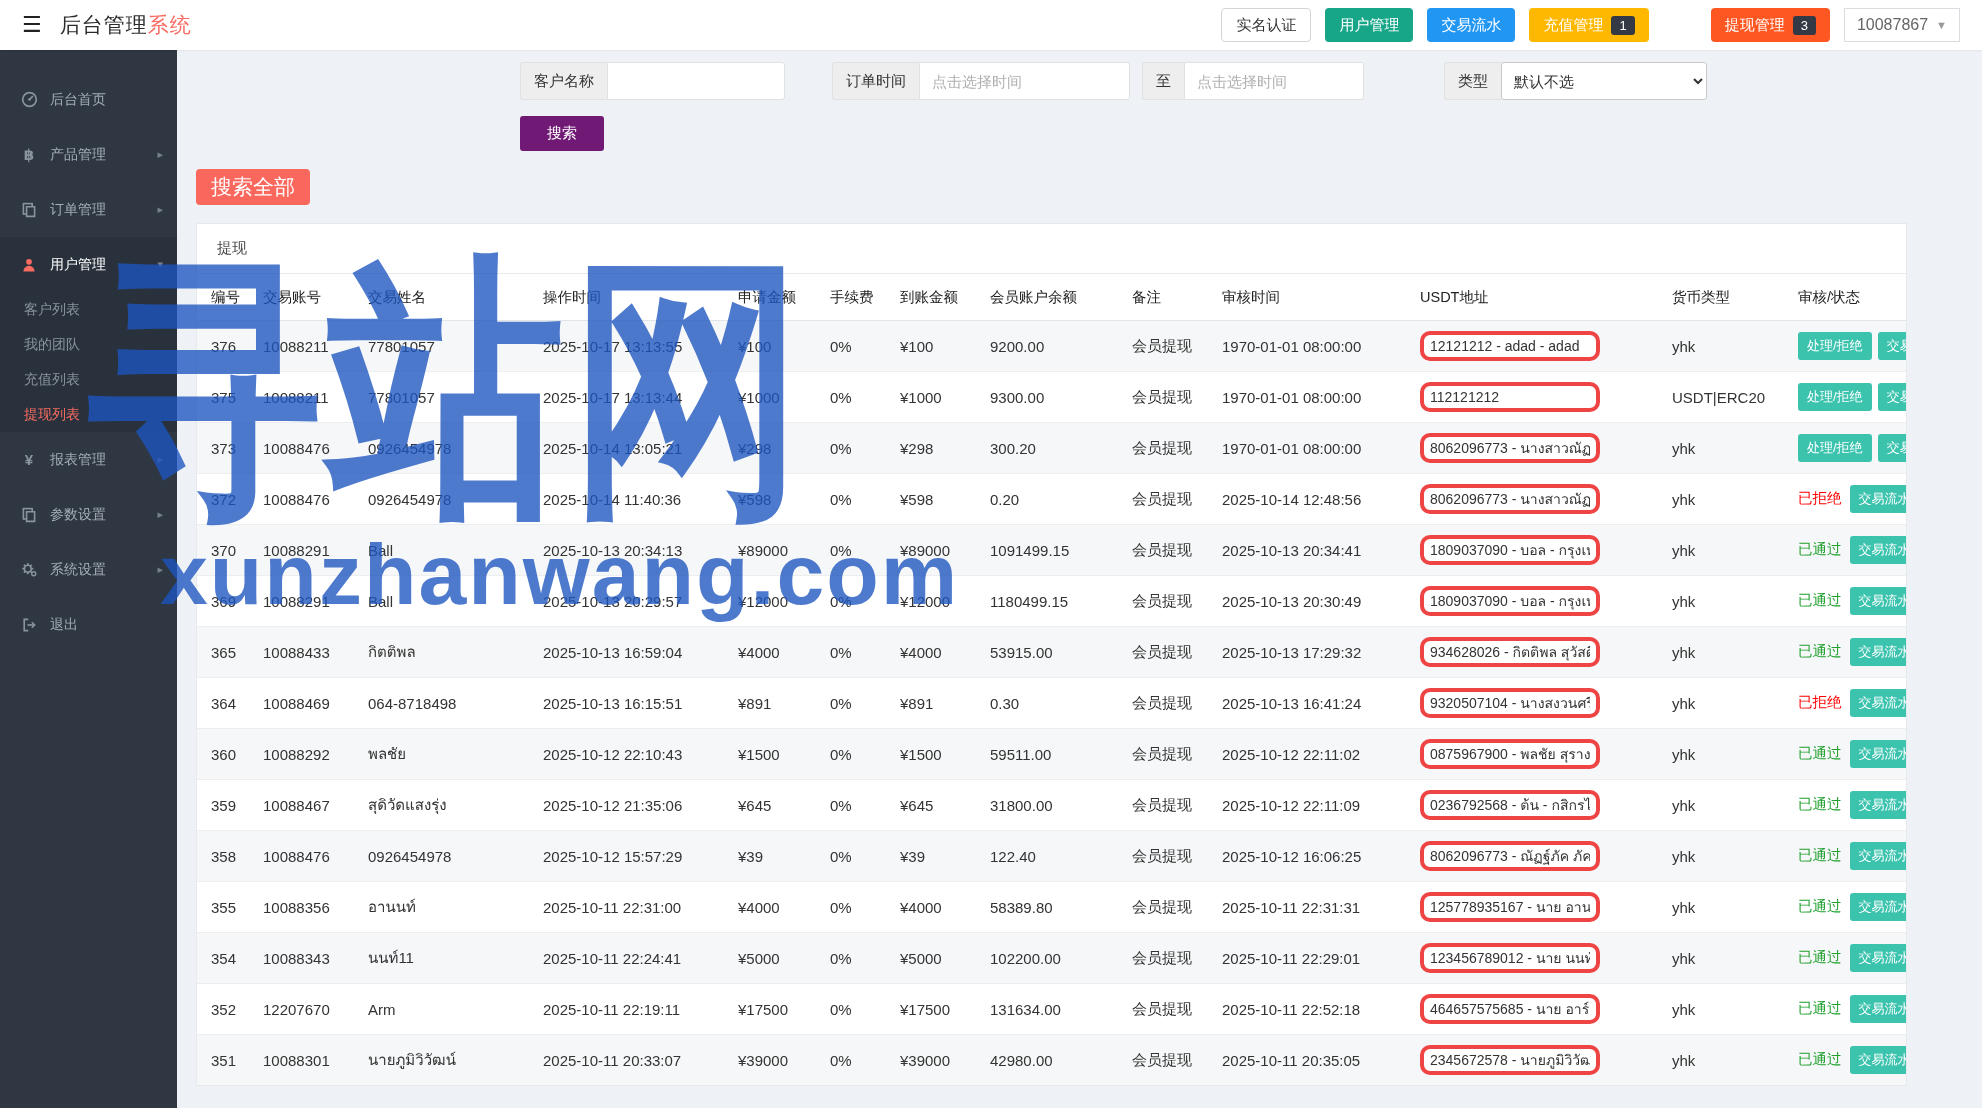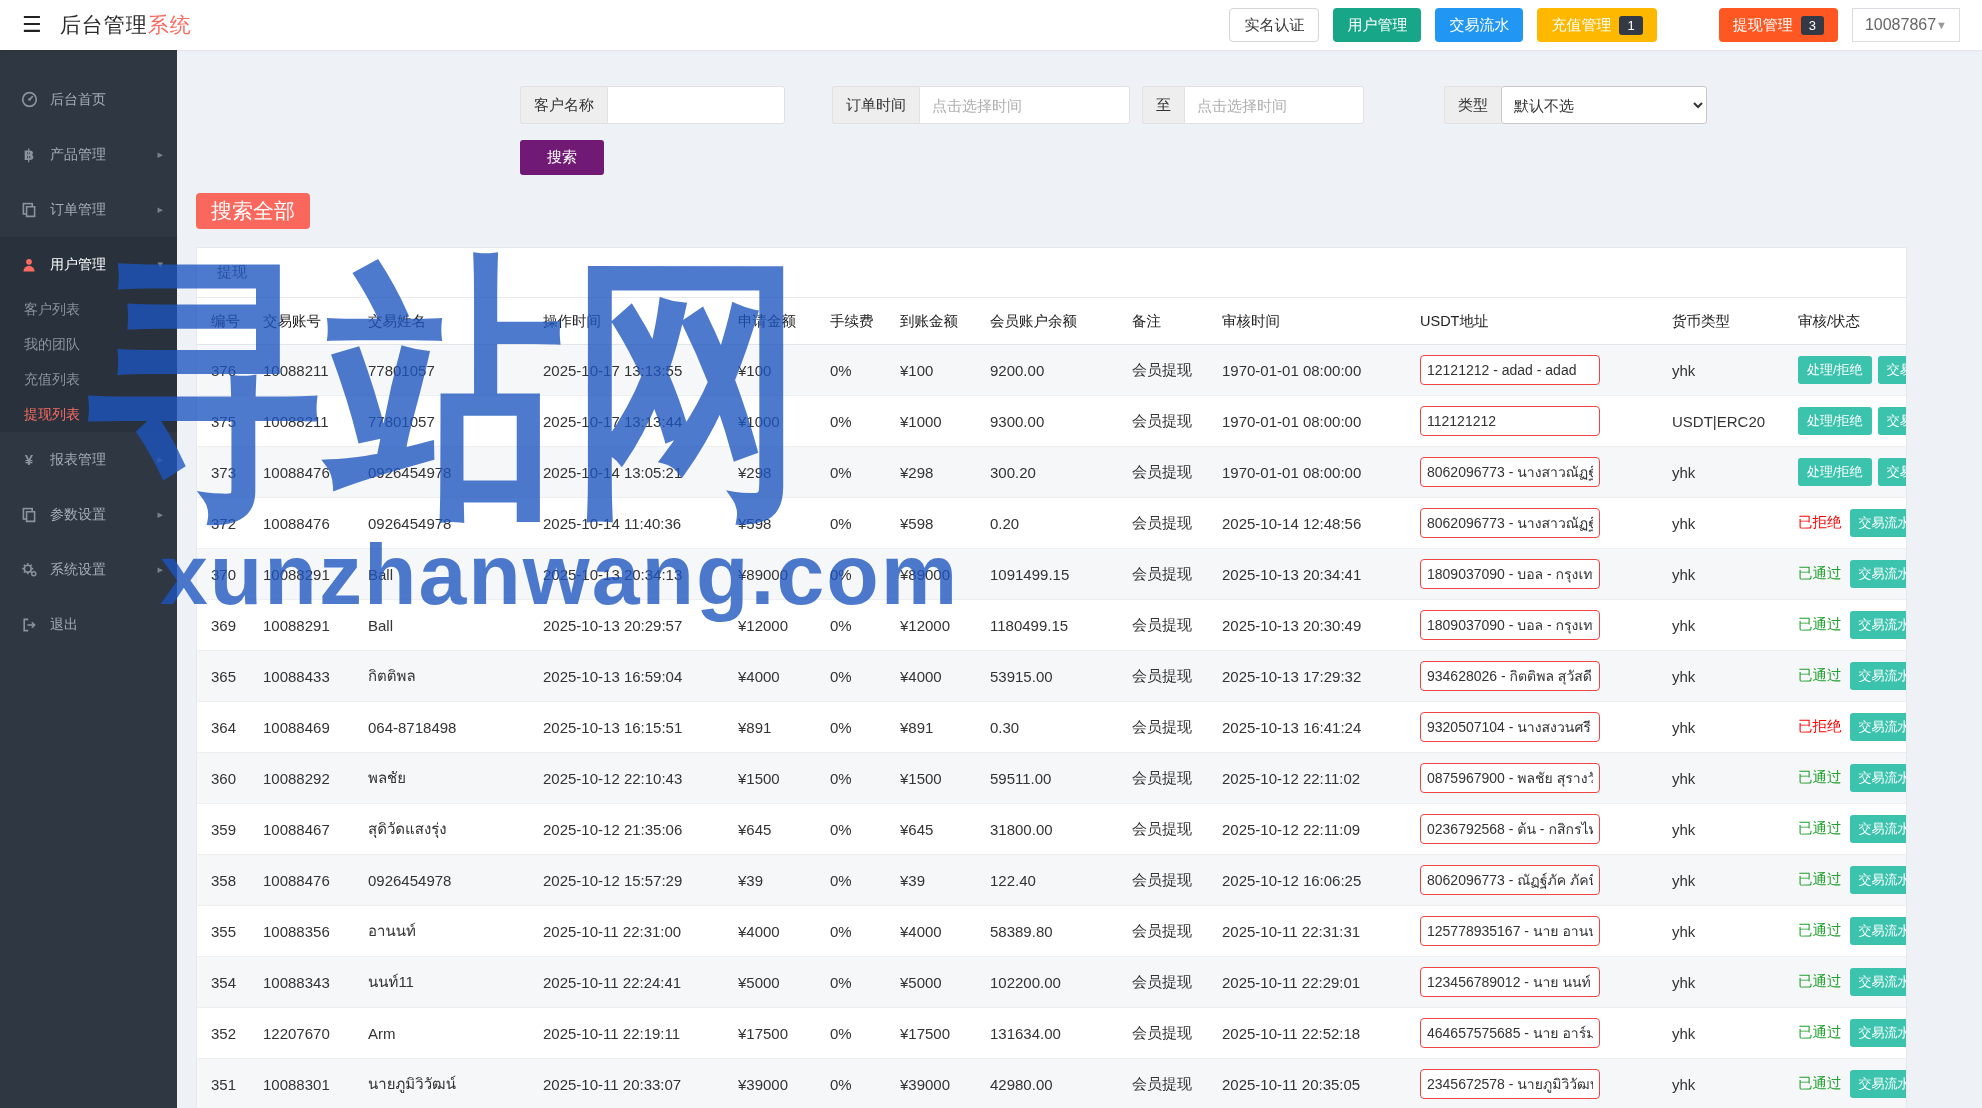--- a/index.html
+++ b/index.html
@@ -18,37 +18,37 @@
   .topbar-right { margin-left:auto; display:flex; align-items:center; gap:14px; padding-right:22px; }
   .tbtn { height:34px; display:inline-flex; align-items:center; padding:0 14px; border-radius:4px;
     font-size:15px; color:#fff; border:none; cursor:pointer; }
   .tbtn.plain { background:#fff; color:#333; border:1px solid #d5d5d5; }
   .tbtn.teal  { background:#18a689; }
   .tbtn.blue  { background:#2196f3; }
   .tbtn.yellow{ background:#ffb800; }
   .tbtn.orange{ background:#ff5722;margin-left:48px; }
   .tbadge { background:#333a45; color:#fff; font-size:13px; border-radius:3px; padding:2px 8px; margin-left:8px; }
   .userbox { border:1px solid #d9dce0; border-radius:0; background:#fff; color:#666;
-    font-size:16px; padding:7px 12px; display:flex; align-items:center; cursor:pointer; }
+    font-size:16px; padding:7px 12px; display:flex; align-items:center; gap:8px; cursor:pointer; }
   .caret { font-size:11px; color:#999; }
 
   
   .sidebar { position:absolute; top:50px; left:0; bottom:0; width:177px; background:#2e3742; z-index:10; padding-top:22px; }
   .side-item { position:relative; height:55px; display:flex; align-items:center; gap:12px;
     padding-left:20px; color:#a3adb7; font-size:14px; cursor:pointer; }
   .side-item .arrow { position:absolute; right:14px; font-size:11px; color:#79828c; }
   .side-item .ico { width:18px; display:inline-flex; justify-content:center; color:#8a949e; font-size:15px; }
   .menu-group.expanded { background:#29323c; }
   .menu-group.expanded > .side-item { color:#fff; }
   .sub-item { height:35px; display:flex; align-items:center; padding-left:24px;
     color:#8a939d; font-size:14px; cursor:pointer; }
   .sub-item.active { color:#fa6b62; }
 
   
-  .main { position:absolute; top:58px; left:177px; width:1745px; bottom:0; }
+  .main { position:absolute; top:34px; left:177px; width:1745px; bottom:0; }
   .filter-row { display:flex; align-items:center; margin:28px 0 0 343px; }
   .igroup { display:inline-flex; height:38px; }
   .iaddon { background:#eee; border:1px solid #e0e1e3; border-right:none; display:flex; align-items:center;
     padding:0 13px; font-size:15px; color:#333; border-radius:3px 0 0 3px; }
   .itext { border:1px solid #e0e1e3; background:#fff; height:38px; padding:0 12px; font-size:15px;
     color:#333; border-radius:0 3px 3px 0; outline:none;
     font-family:"Liberation Sans","DejaVu Sans",sans-serif; }
   .itext::placeholder { color:#b0b0b0; }
   .w-cust { width:178px; } .w-t1 { width:211px; } .w-t2 { width:180px; }
   .gap1 { margin-left:47px; } .gap2 { margin-left:12px; } .gap3 { margin-left:80px; }
@@ -65,21 +65,21 @@
   .panel { background:#fff; border:1px solid #e7eaec; margin:18px 15px 0 19px; }
   .panel-header { padding:15px 20px; border-bottom:1px solid #e7eaec; font-size:15px; color:#4a4a4a; }
 
   table.grid { width:100%; border-collapse:collapse; table-layout:fixed; }
   table.grid th { text-align:left; font-size:14.5px; color:#222; font-weight:normal;
     padding:14px 8px 13px 8px; border-bottom:1px solid #e2e5e8; white-space:nowrap; }
   table.grid td { font-size:15px; color:#333; padding:10px 8px; border-top:1px solid #eceef0;
     white-space:nowrap; overflow:hidden; }
   table.grid tbody tr:nth-child(odd) { background:#f6f7f8; }
   td.red, .red { color:#f00; }
-  .addr-input { border:1px solid #ef4444; border-radius:4px; background:#fff; height:30px;
+  .addr-input { border:4px solid #ef4444; border-radius:10px; background:#fff; height:30px;
     width:180px; padding:0 6px; font-size:14px; color:#333; outline:none;
     font-family:"Liberation Sans","DejaVu Sans",sans-serif; }
   .btn-mini { background:#3bc3ae; color:#fff; border:none; border-radius:3px; font-size:13px;
     padding:5px 9px; cursor:pointer; margin-right:6px; }
   .status-text { font-size:14.5px; margin-right:8px; }
   .status-approved { color:#21a12f;margin-top:10px; }
   .status-rejected { color:#f00; }
   .first-col { padding-left:14px !important; }
 
   

